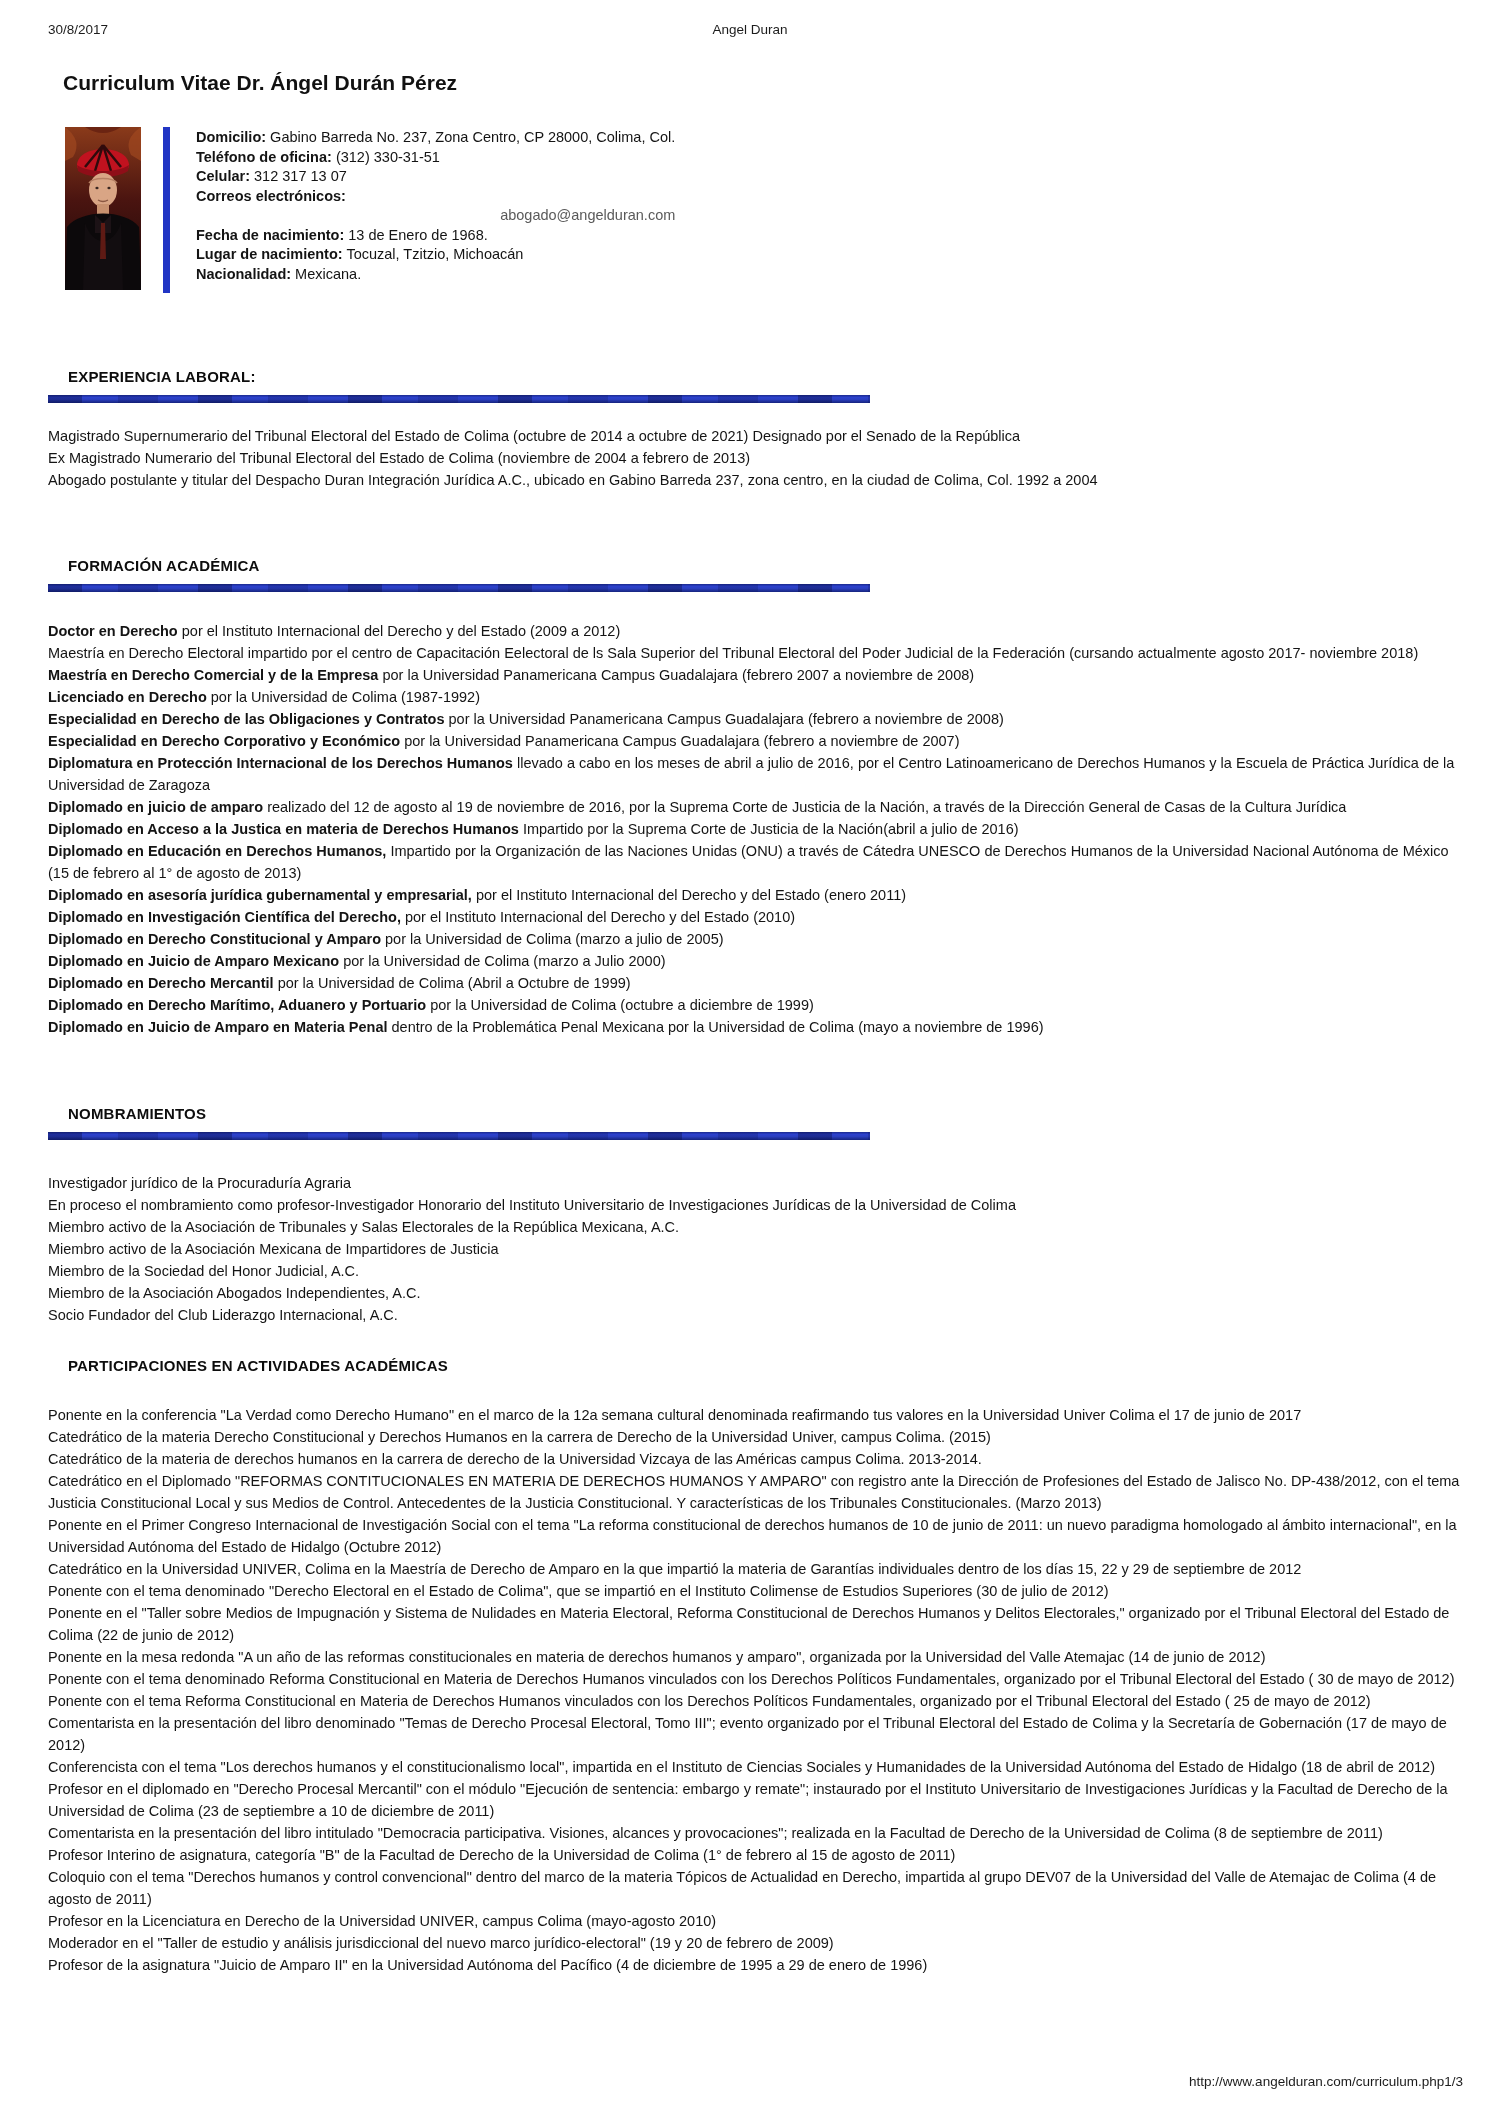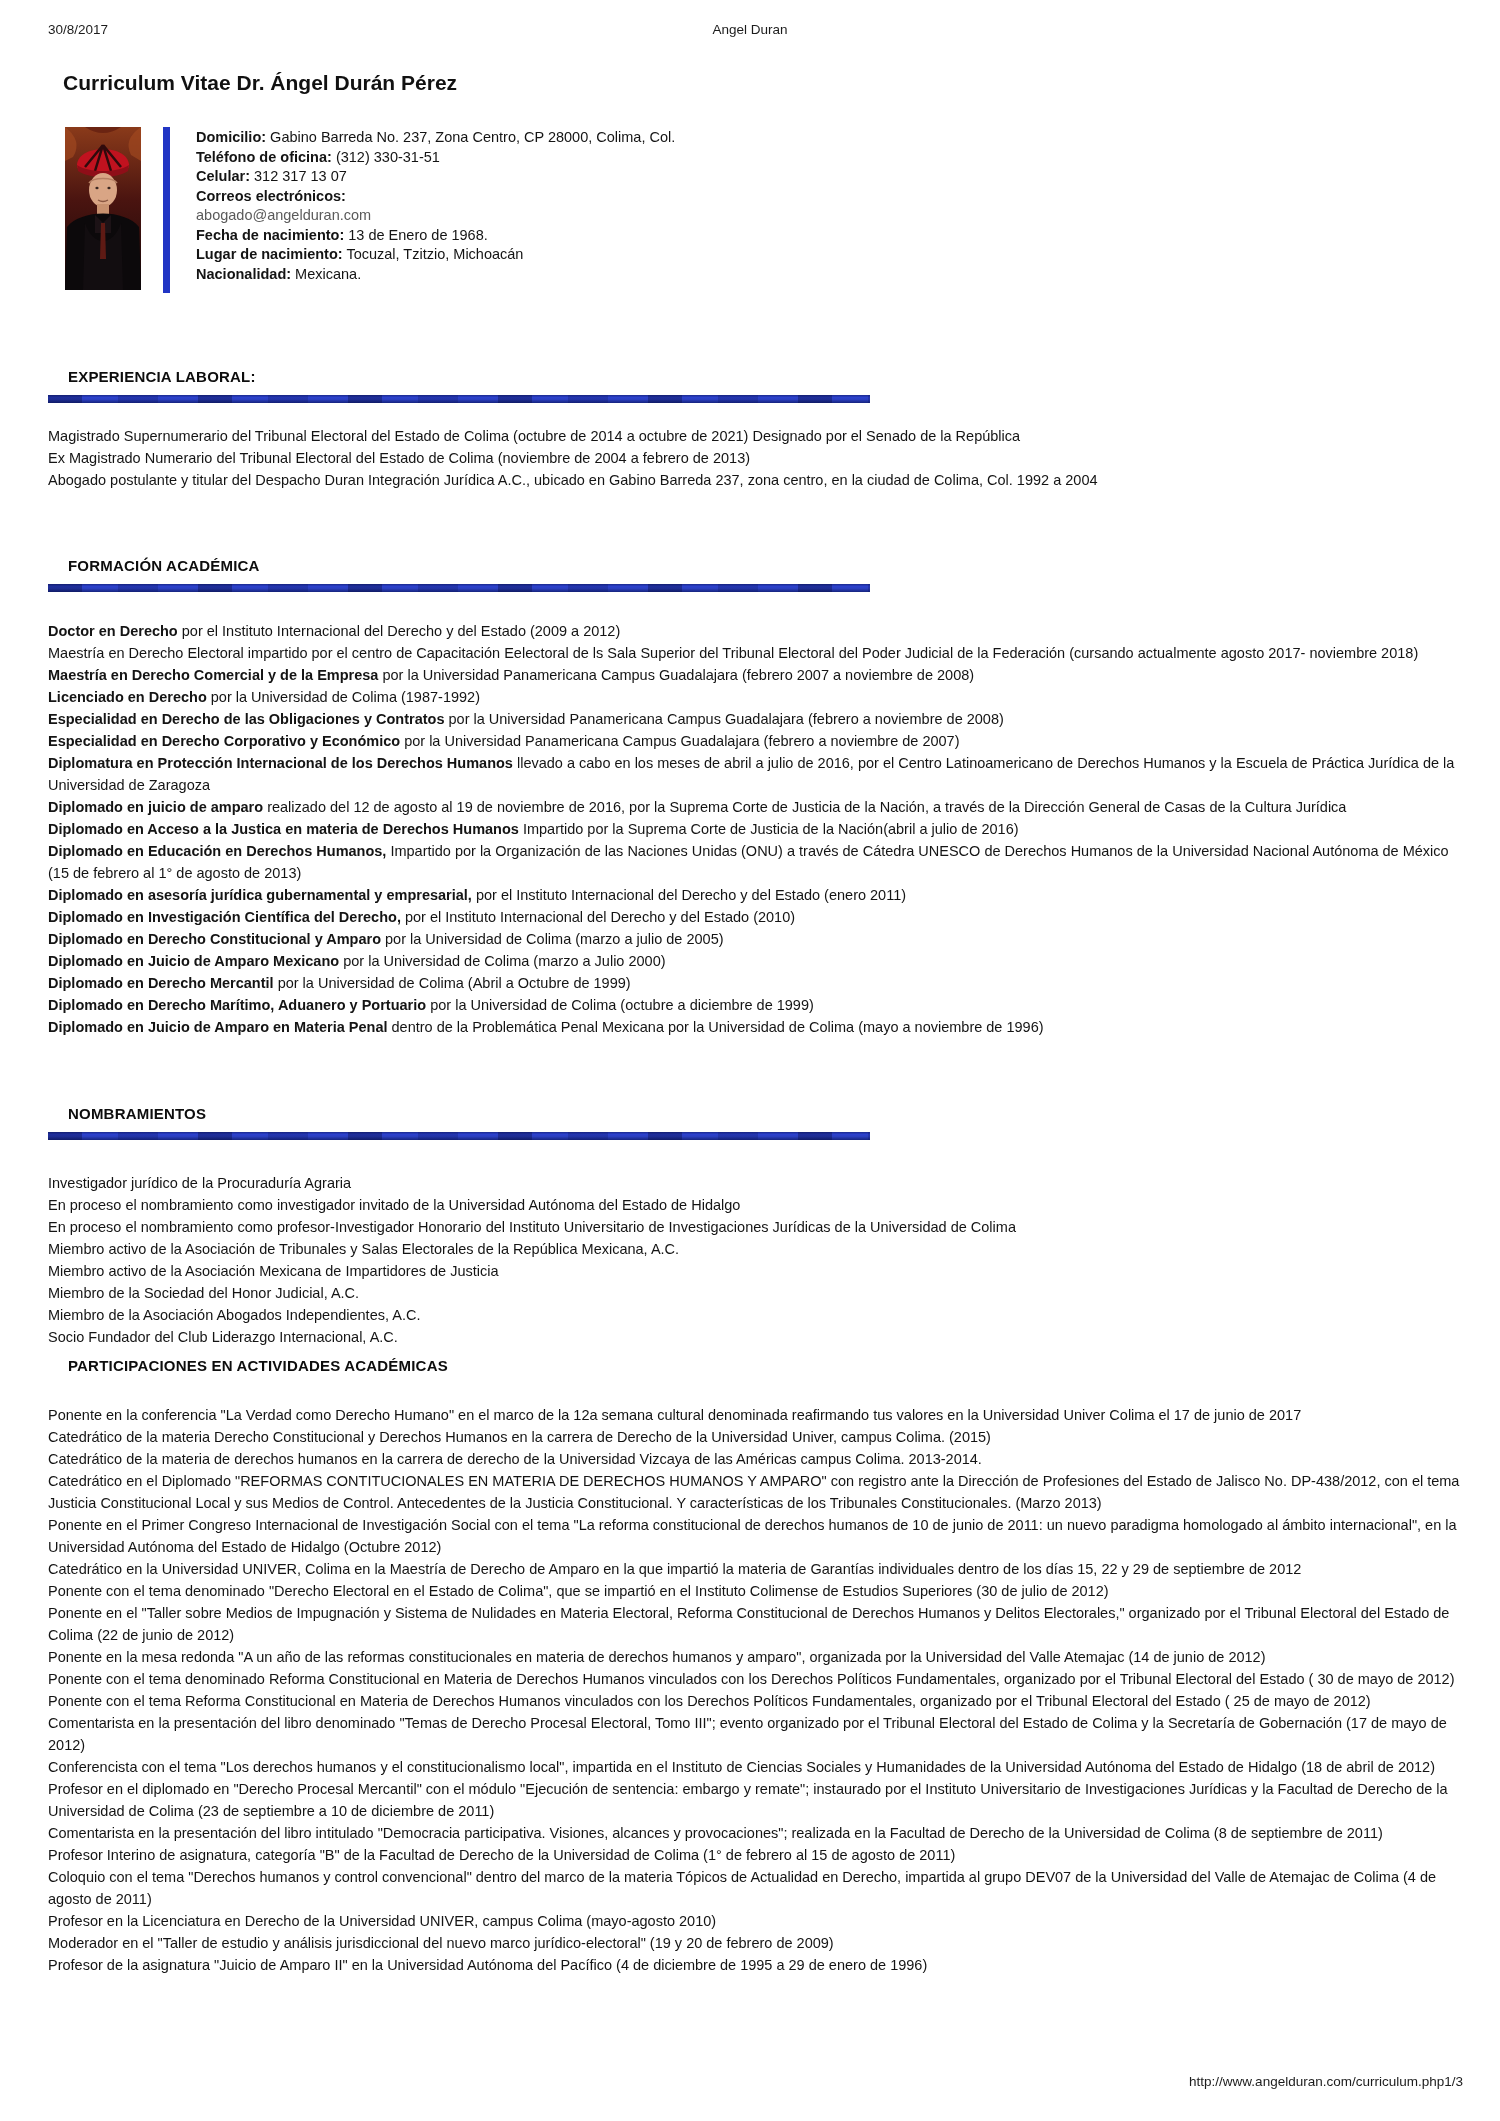--- a/index.html
+++ b/index.html
@@ -22,21 +22,21 @@
   
   .doc-title { position:absolute; top:71px; left:63px;
     font-size:21px; font-weight:bold; color:#111; }
 
   
   .profile { position:absolute; top:127px; left:65px; display:flex; align-items:flex-start; }
   .photo { width:76px; height:163px; display:block; }
   .vbar { width:7px; height:166px; background:#2135c4; margin-left:22px; }
   .contact { margin-left:26px; font-size:14.5px; line-height:19.5px; color:#141414; padding-top:1px; }
   .contact-line .c-label { font-weight:bold; }
-  .email { display:block; color:#5a5a5a; text-decoration:none; font-size:14.5px; line-height:19.5px; }
+  .email { display:block; color:#5a5a5a; text-decoration:none; font-size:14.5px; line-height:19.5px;text-align:right; }
 
   
   .section { position:absolute; left:48px; width:1412px; }
   .section h2 { font-size:15px; font-weight:bold; color:#0d0d0d; letter-spacing:.2px;margin-left:20px; }
   .divider {
     width:822px; height:8px; margin-top:10px;
     background-image:
       repeating-linear-gradient(90deg, rgba(5,10,60,.35) 0 34px, rgba(255,255,255,0) 34px 70px, rgba(10,18,90,.25) 70px 110px, rgba(255,255,255,0) 110px 150px),
       linear-gradient(180deg, #1b2a8e 0%, #2c41cc 30%, #2b3fc0 55%, #16247e 100%);
   }
@@ -145,21 +145,20 @@
         <p><b>Diplomado en Juicio de Amparo en Materia Penal</b><span> dentro de la Problemática Penal Mexicana por la Universidad de Colima (mayo a noviembre de 1996)</span></p>
       </div>
   </div>
 
   <div class="section" id="sec-nom">
     <h2>NOMBRAMIENTOS</h2>
     <div class="divider"></div>
     <div class="items">
 
     <p>Investigador jurídico de la Procuraduría Agraria</p>
-        <p>En proceso el nombramiento como investigador invitado de la Universidad Autónoma del Estado de Hidalgo</p>
         <p>En proceso el nombramiento como profesor-Investigador Honorario del Instituto Universitario de Investigaciones Jurídicas de la Universidad de Colima</p>
         <p>Miembro activo de la Asociación de Tribunales y Salas Electorales de la República Mexicana, A.C.</p>
         <p>Miembro activo de la Asociación Mexicana de Impartidores de Justicia</p>
         <p>Miembro de la Sociedad del Honor Judicial, A.C.</p>
         <p>Miembro de la Asociación Abogados Independientes, A.C.</p>
         <p>Socio Fundador del Club Liderazgo Internacional, A.C.</p>
       </div>
   </div>
 
   <div class="section" id="sec-par">

